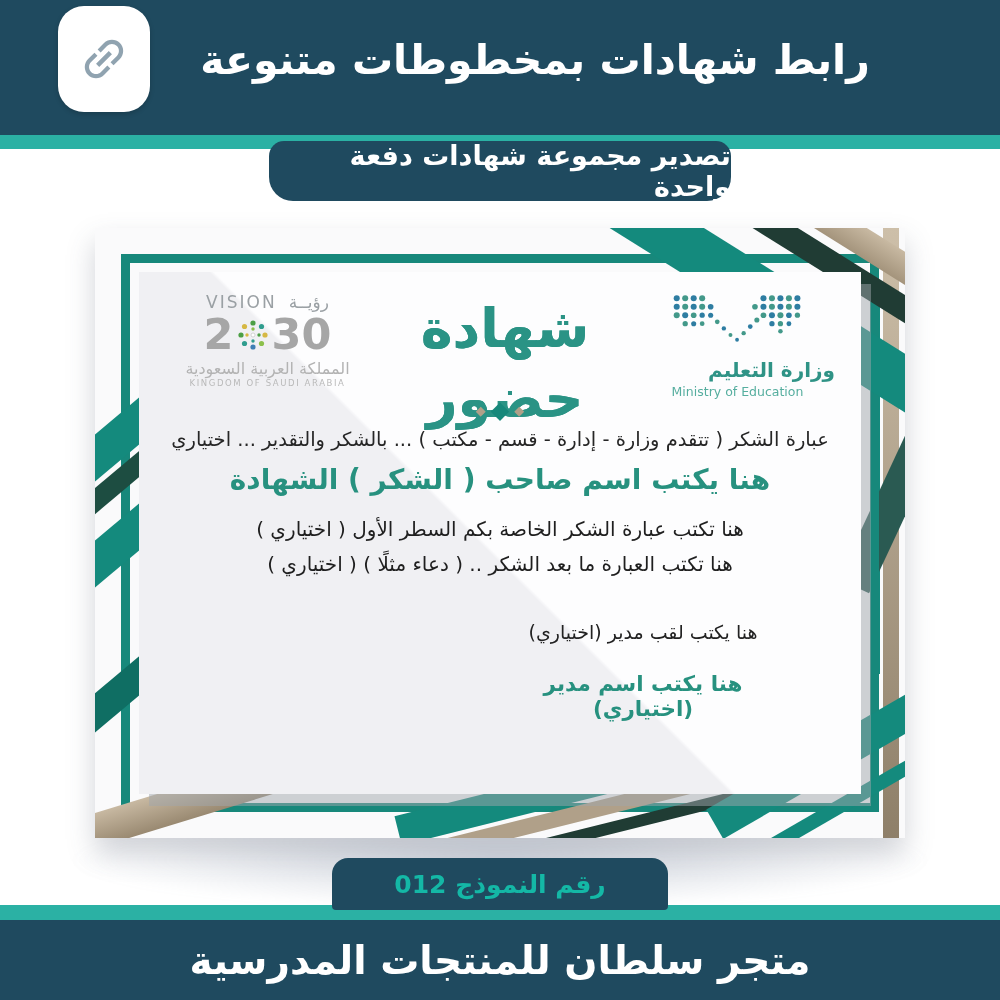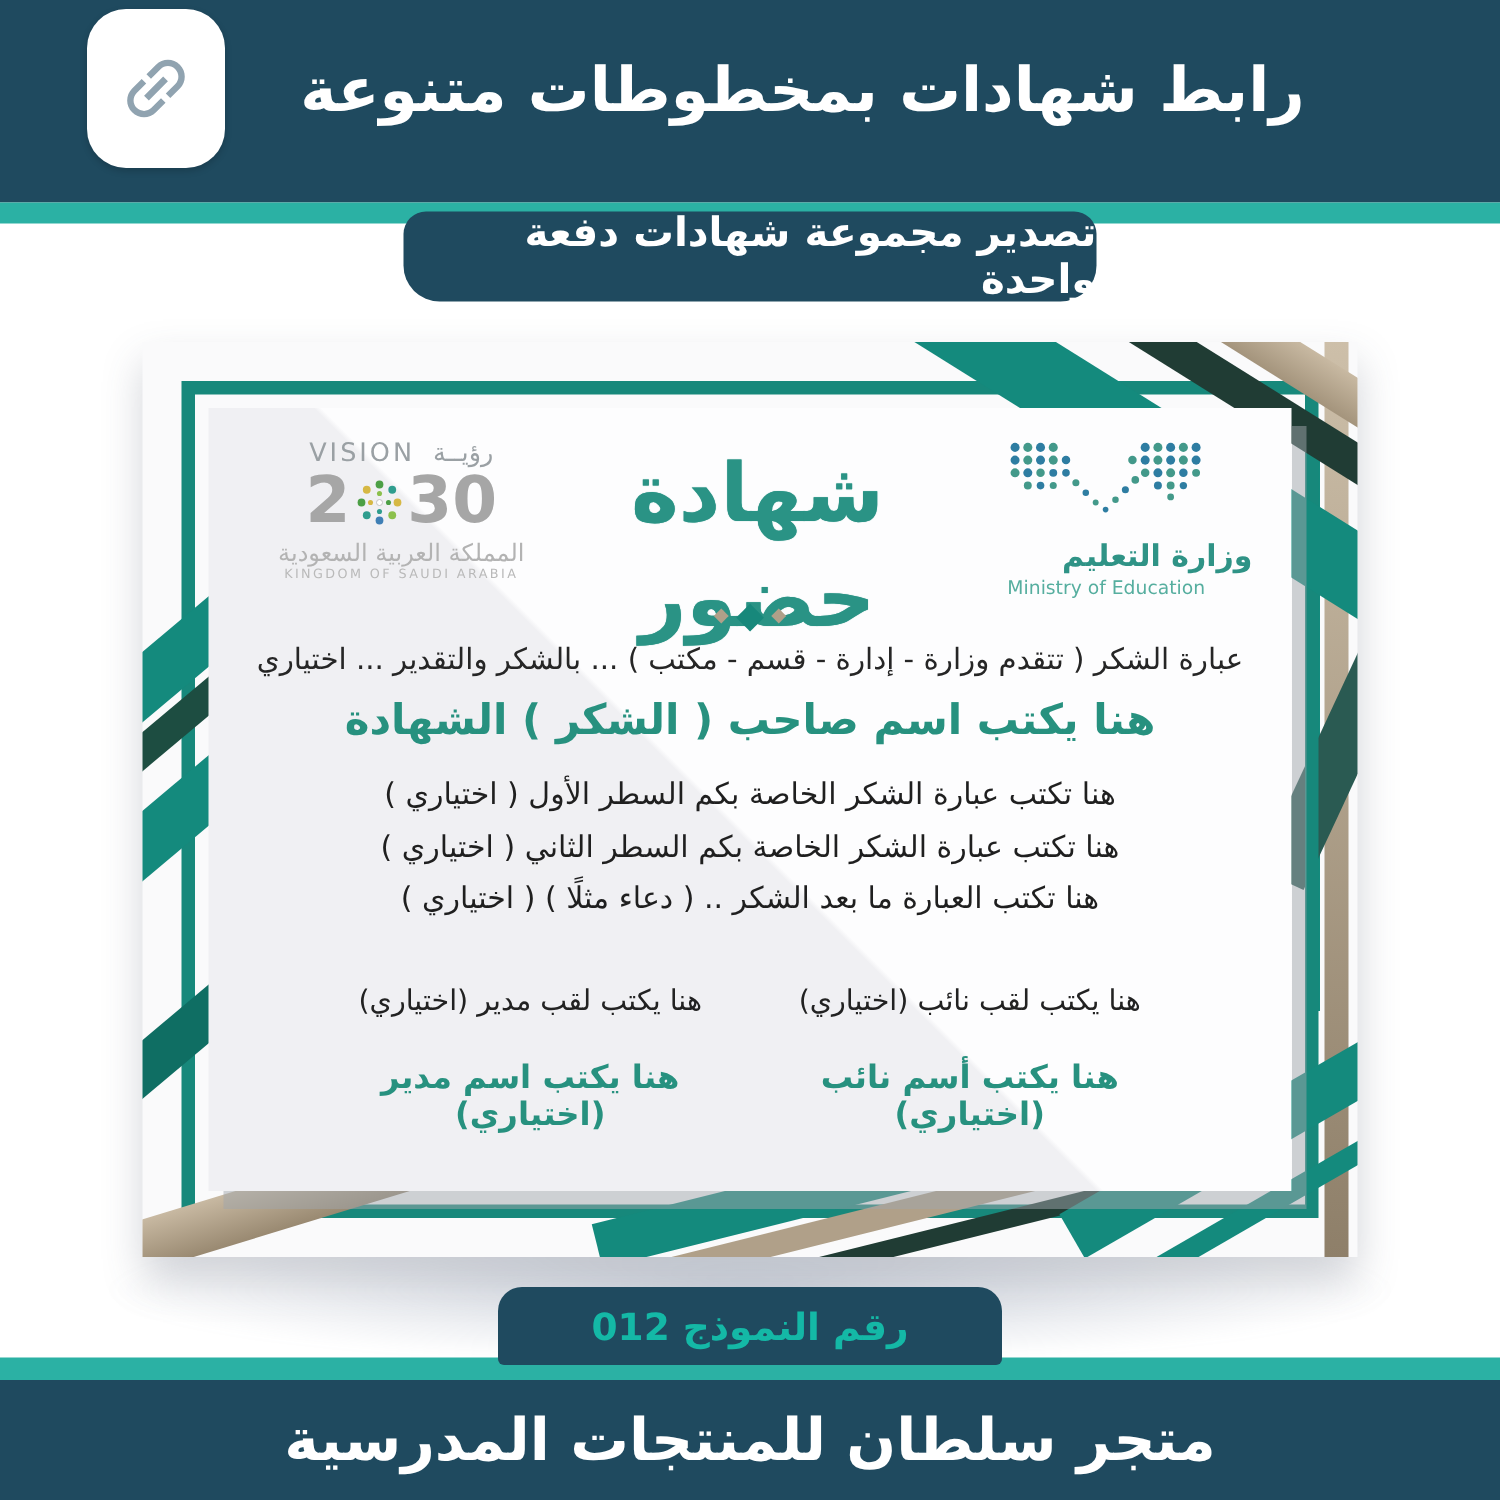--- a/index.html
+++ b/index.html
@@ -224,29 +224,24 @@
 
       <div class="diamonds">
         <span class="d-small">◆</span><span class="d-big">◆</span><span class="d-small">◆</span>
       </div>
 
       <p class="intro">عبارة الشكر ( تتقدم وزارة - إدارة - قسم - مكتب )  ...  بالشكر والتقدير   ...  اختياري</p>
       <p class="recipient">هنا يكتب اسم  صاحب ( الشكر ) الشهادة</p>
 
       <div class="body-lines">
         <p>هنا تكتب عبارة الشكر الخاصة بكم السطر الأول ( اختياري )</p>
-        <p>هنا تكتب عبارة الشكر الخاصة بكم السطر الثاني ( اختياري )</p>
         <p>هنا تكتب العبارة ما بعد الشكر .. ( دعاء مثلًا ) ( اختياري )</p>
       </div>
 
       <div class="sigs">
-        <div class="sig">
-          <p class="t">هنا يكتب لقب نائب (اختياري)</p>
-          <p class="n">هنا يكتب أسم نائب (اختياري)</p>
-        </div>
         <div class="sig">
           <p class="t">هنا يكتب لقب مدير (اختياري)</p>
           <p class="n">هنا يكتب اسم مدير (اختياري)</p>
         </div>
       </div>
 
     </div>
   </section>
 
   <div class="model-badge">

